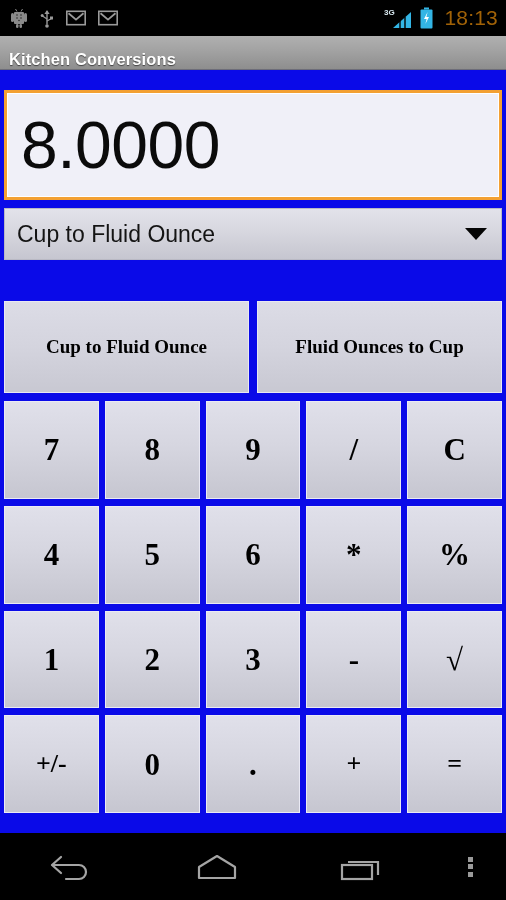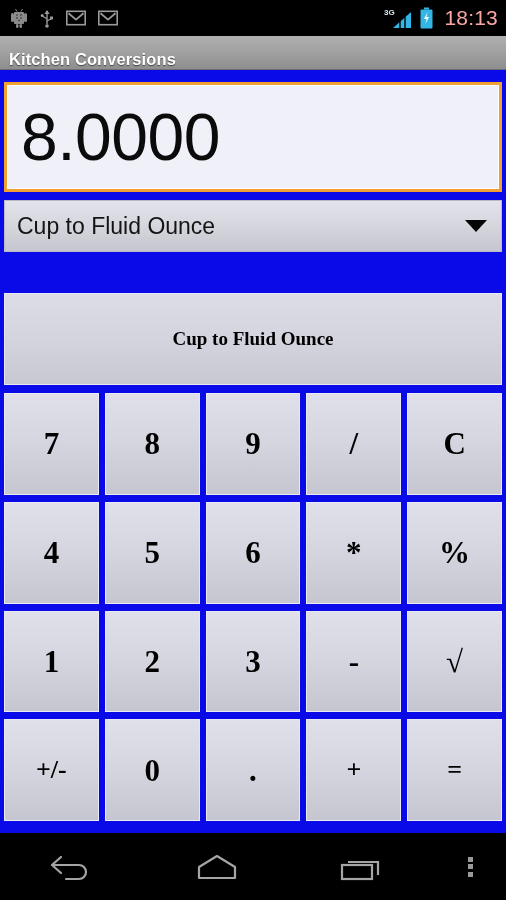--- a/index.html
+++ b/index.html
@@ -32,21 +32,21 @@
   }
   .status-left { display: flex; align-items: center; gap: 12px; }
   .status-right {
     margin-left: auto;
     display: flex;
     align-items: center;
     gap: 7px;
   }
   .sb-icon { display: block; }
   .clock {
-    color: #fca5a5;
+    color: #a16207;
     font-size: 21px;
     letter-spacing: 0.2px;
     padding-left: 3px;
     font-family: "Liberation Sans", sans-serif;
   }
 
   
   .title-bar {
     flex: 0 0 34px;
     height: 34px;
@@ -63,21 +63,21 @@
     text-shadow: 0 1px 1px rgba(0,0,0,0.55);
     letter-spacing: 0.1px;
   }
 
   
   .content {
     flex: 1 1 auto;
     background: #0a0ae8;
     display: flex;
     flex-direction: column;
-    padding: 8px 4px;
+    padding: 16px 4px;
     overflow: hidden;
   }
 
   
   .display-wrap {
     margin: 4px 0 0 0;
     flex: 0 0 110px;
     border: 3px solid #f3a033;
     background: #f0f0f8;
     display: flex;
@@ -261,20 +261,21 @@
       <span class="display-value">8.0000</span>
     </div>
 
     <div class="spinner">
       <span class="spinner-label">Cup to Fluid Ounce</span>
       <span class="spinner-arrow"></span>
     </div>
 
     <div class="tab-row">
       <div class="tab-btn nowrap">Cup to Fluid Ounce</div>
+      <div class="tab-btn">Fluid Ounces to Cup</div>
     </div>
 
     <div class="keypad">
       <div class="key">7</div>
       <div class="key">8</div>
       <div class="key">9</div>
       <div class="key">/</div>
       <div class="key">C</div>
 
       <div class="key">4</div>

